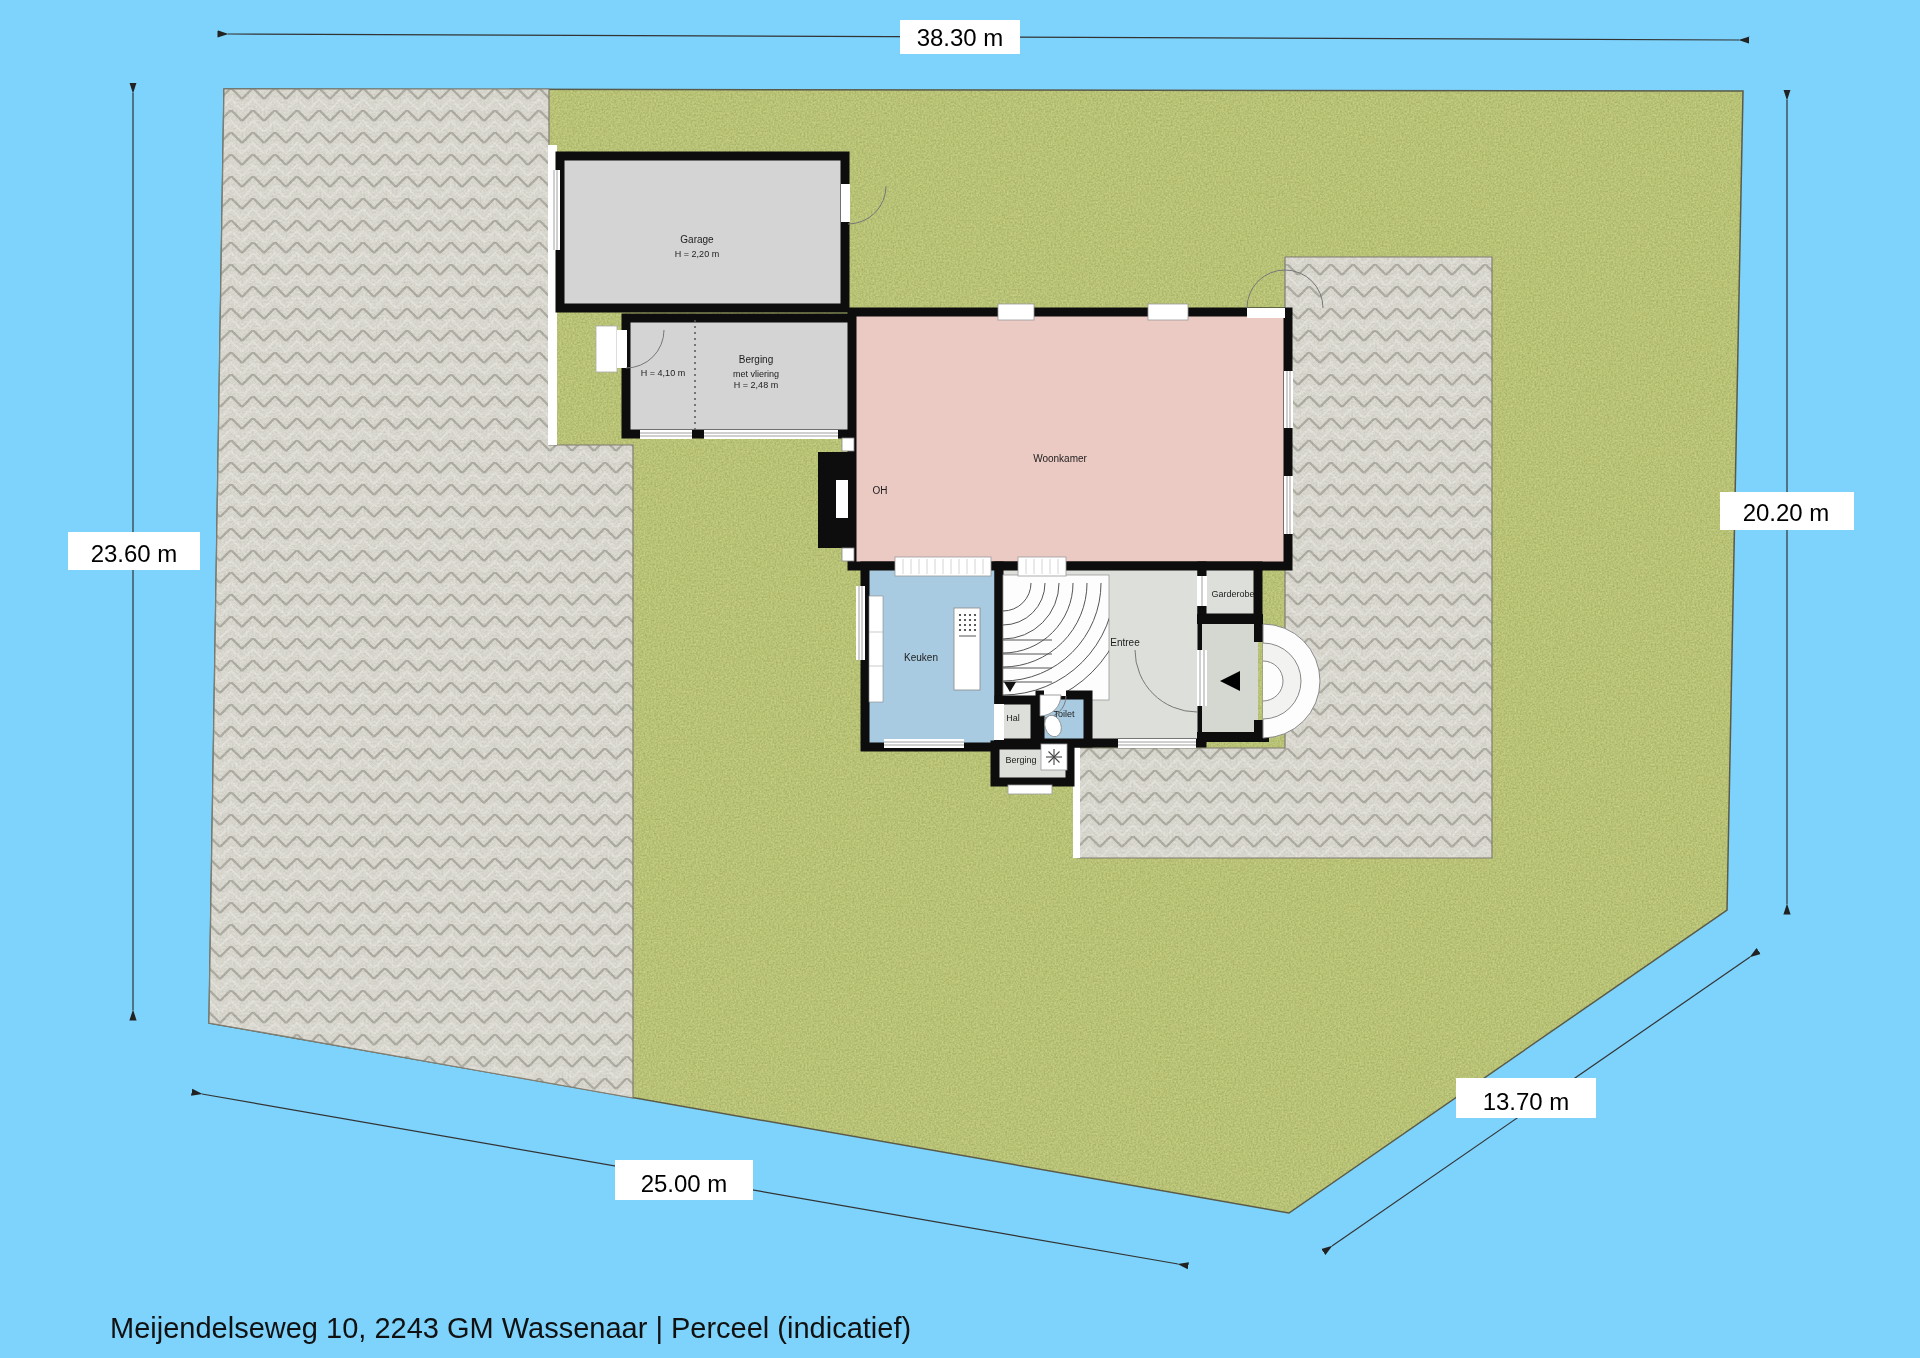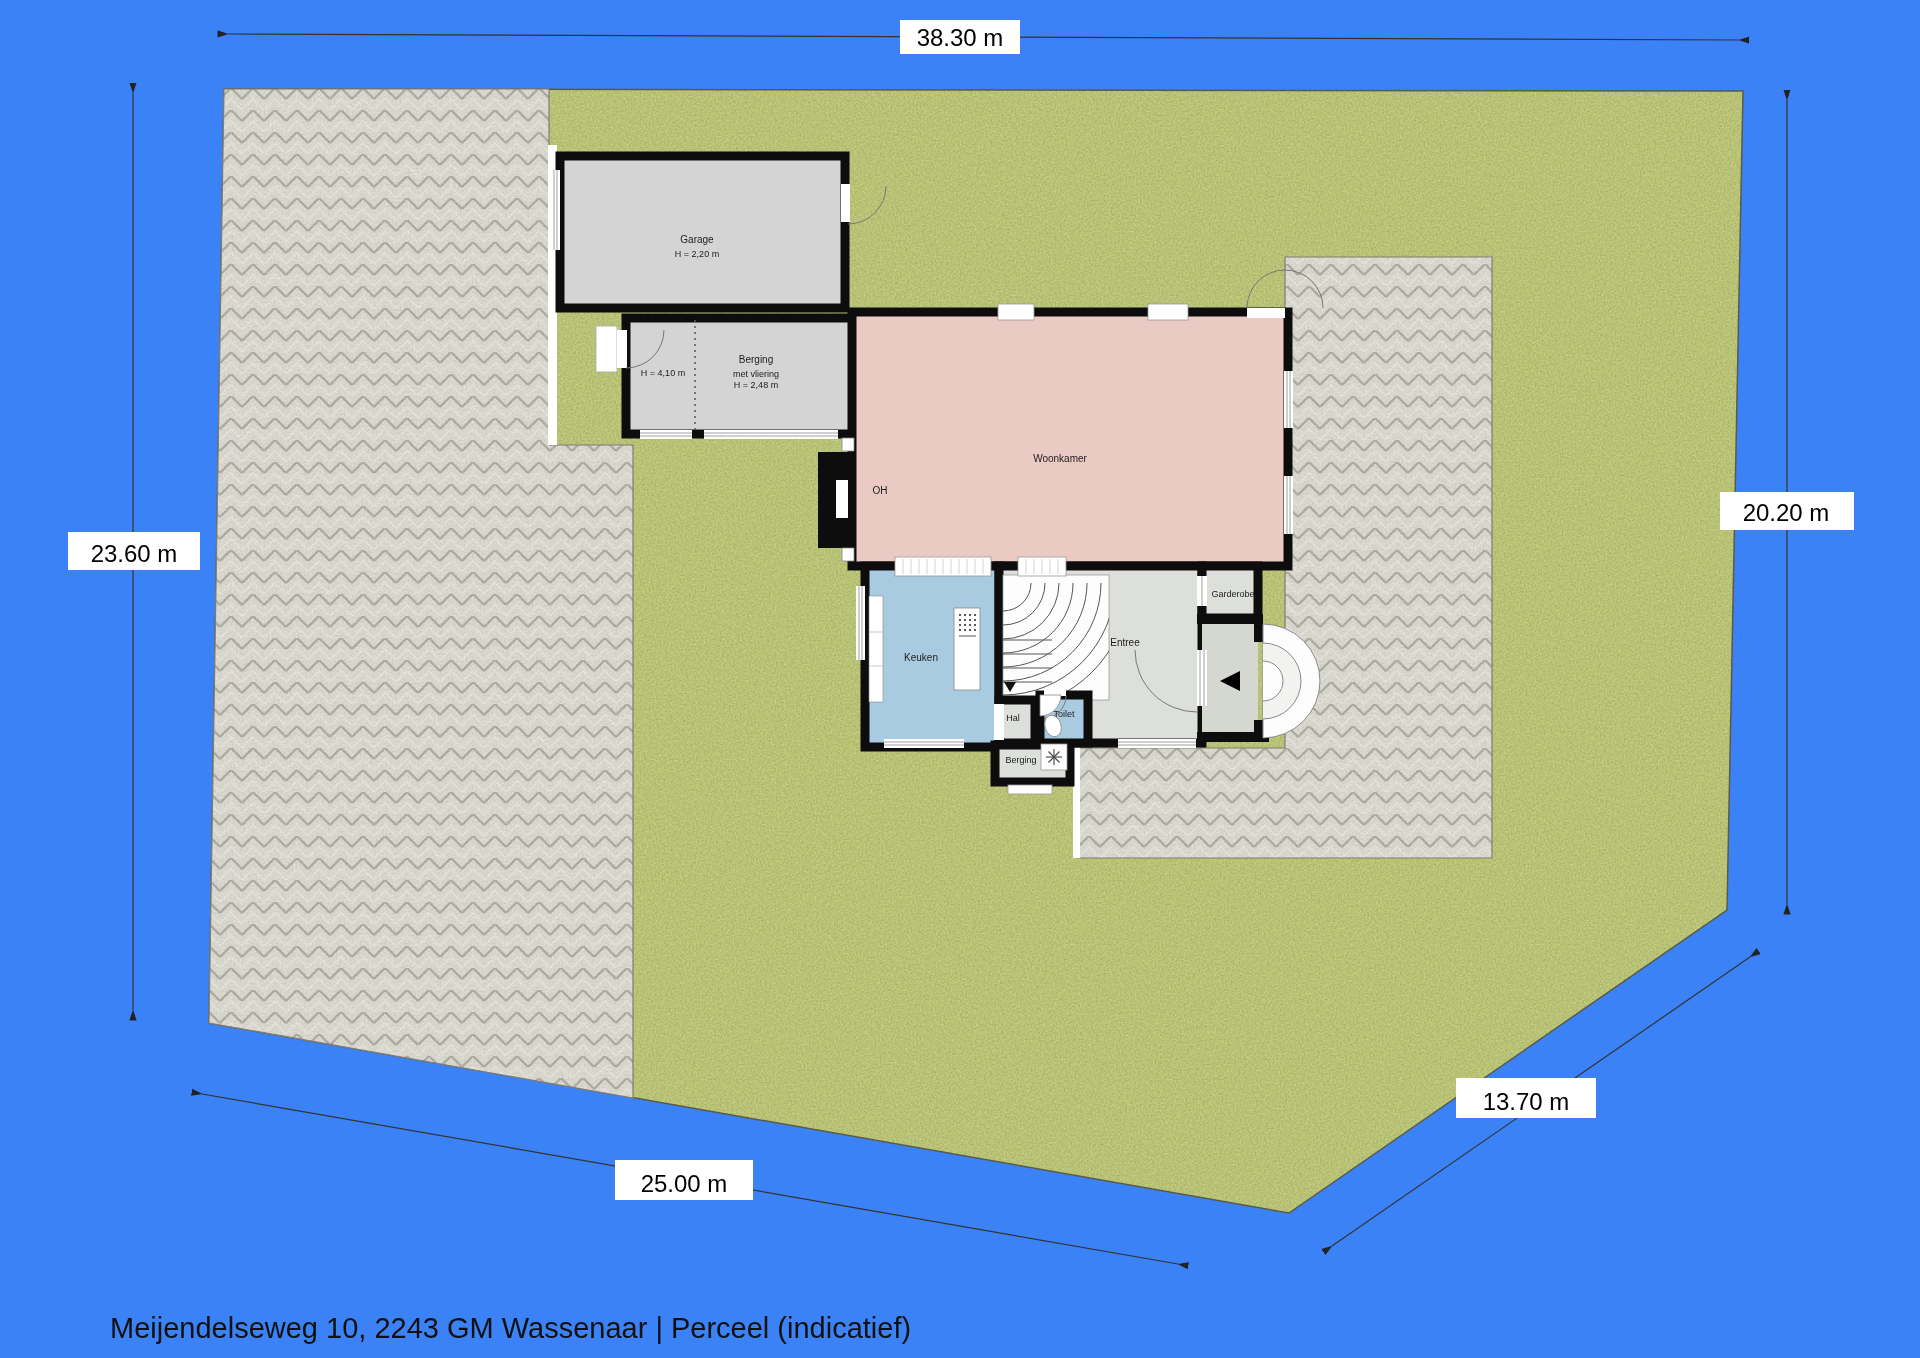--- a/index.html
+++ b/index.html
@@ -1,16 +1,16 @@
 <!DOCTYPE html>
 <html><head>
 <meta charset="utf-8">
 <style>
   html,body{margin:0;padding:0;background:#ffffff;}
-  .stage{position:relative;width:1920px;height:1358px;background:#3b82f6;overflow:hidden;
+  .stage{position:relative;width:1920px;height:1358px;background:#7dd3fc;overflow:hidden;
          font-family:"Liberation Sans", sans-serif;}
   svg{display:block;}
   text{font-family:"Liberation Sans", sans-serif;}
   .dim-label{font-size:24px;fill:#000;}
   .room-label{font-size:10px;fill:#1c1c1c;}
   .room-sub{font-size:9px;fill:#1c1c1c;}
   .caption{font-size:29px;fill:#111;}
 </style>
 </head>
 <body>

